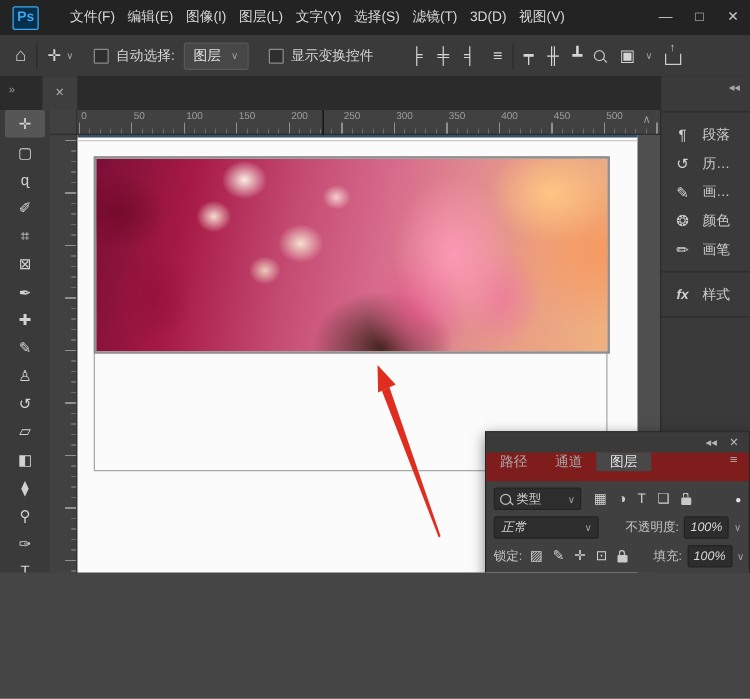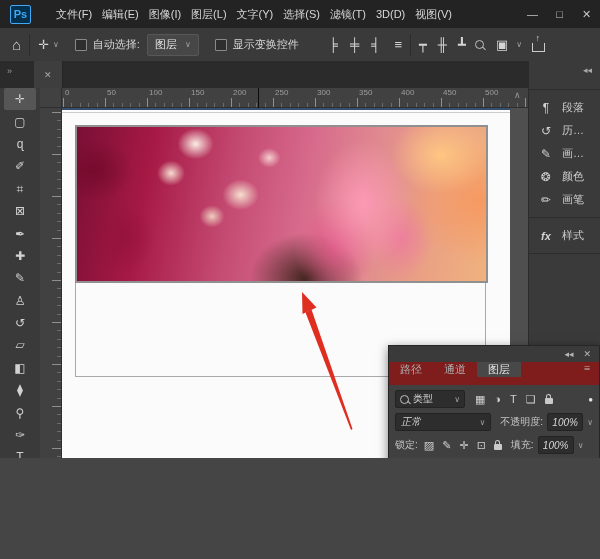--- a/index.html
+++ b/index.html
@@ -123,21 +123,21 @@
   .srchbox{width:70px;height:18px;background:#2d2d2d;border:1px solid #232323;border-radius:2px;
            display:flex;align-items:center;padding:0 4px;gap:4px;box-sizing:border-box;}
   .srchbox .v{font-size:10px;color:#d0d0d0;flex:1;}
   .ficons{display:flex;align-items:center;gap:9px;margin-left:10px;flex:1;}
   .fic{color:#cfcfcf;font-size:11px;line-height:1;}
   .fdot{margin-left:auto;color:#e3e3e3;font-size:8px;}
   .ddbox{height:18px;background:#2d2d2d;border:1px solid #232323;border-radius:2px;
          display:flex;align-items:center;padding:0 5px;box-sizing:border-box;}
   .ddbox .v{font-size:10px;color:#d8d8d8;flex:1;font-style:italic;}
   .blendbox{width:98px;}
-  .sm-label{font-size:10px;color:#c5c5c5;margin-left:9px;white-space:nowrap;}
+  .sm-label{font-size:10px;color:#c5c5c5;margin-left:21px;white-space:nowrap;}
   .valbox{width:36px;margin-left:4px;justify-content:center;}
   .valbox .v{flex:none;}
   .lockrow .fic{margin-right:0;}
   .lockicons{display:flex;align-items:center;gap:8px;margin-left:6px;}
   .lockico{width:8px;height:6px;background:#c9c9c9;position:relative;border-radius:1px;flex:none;margin-top:4px;}
   .lockico:before{content:"";position:absolute;left:1.3px;top:-4px;width:5px;height:4px;
                   border:1.2px solid #c9c9c9;border-bottom:none;border-radius:3px 3px 0 0;box-sizing:border-box;}
   .eye{width:12px;height:8px;border:1px solid #cfcfcf;border-radius:50%;position:relative;flex:none;}
   .eye:after{content:"";position:absolute;left:3px;top:1.5px;width:4px;height:4px;border-radius:50%;background:#cfcfcf;}
   .layer-list{margin:6px -6px 0 -6px;}

